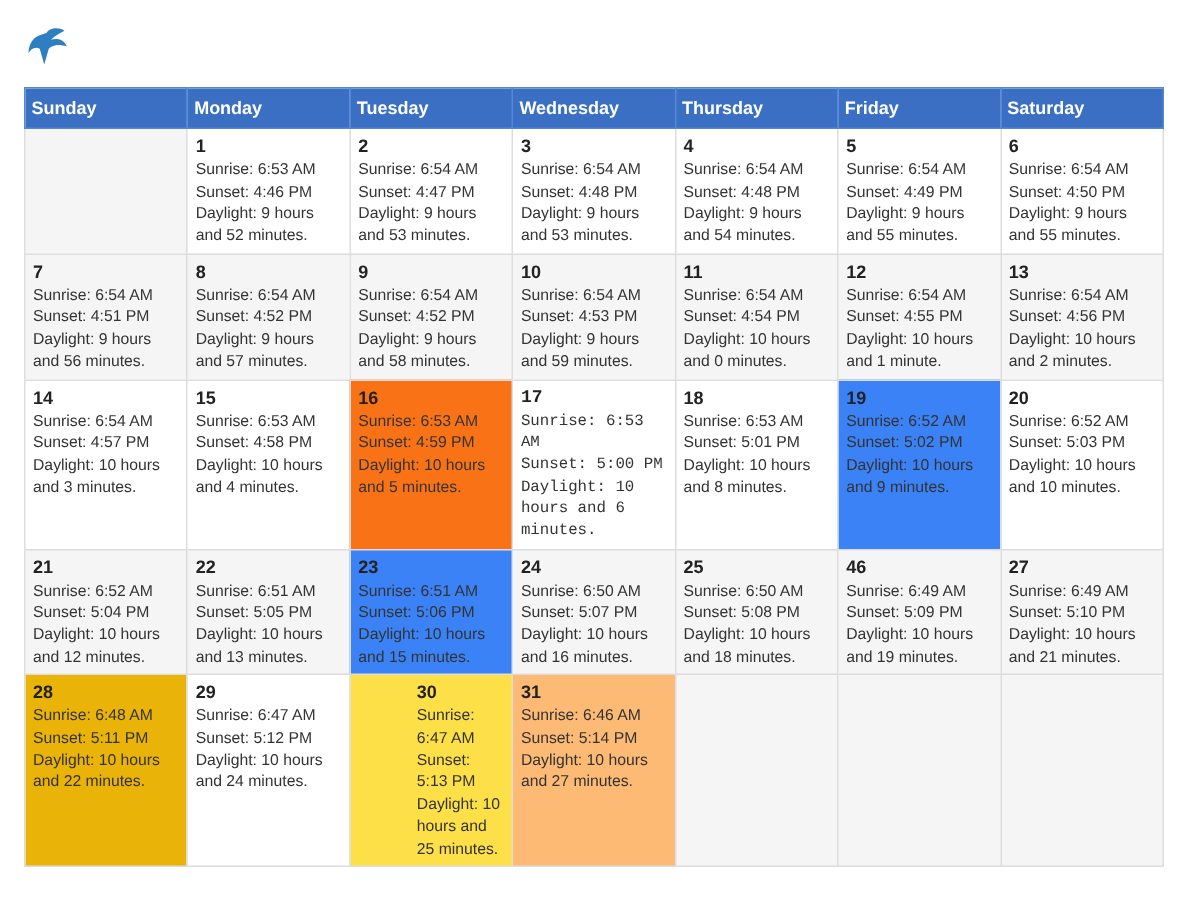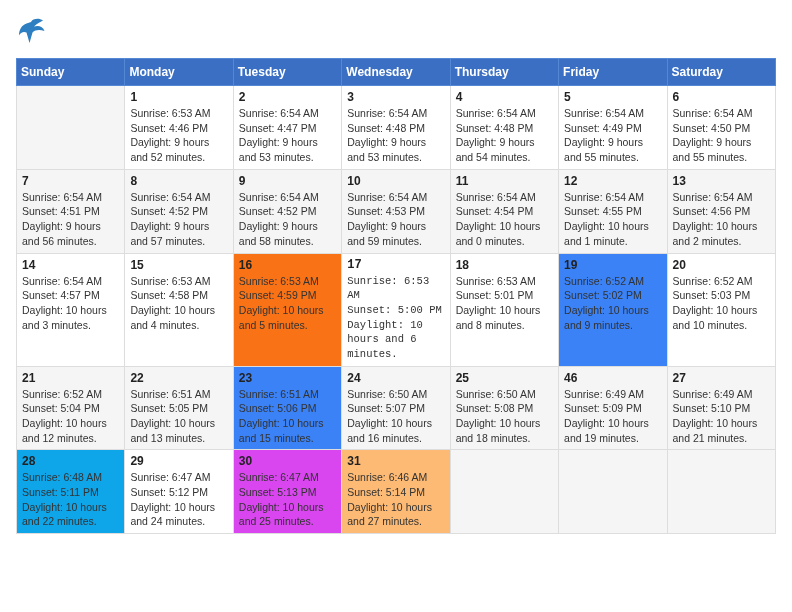--- a/index.html
+++ b/index.html
@@ -232,29 +232,29 @@
         <td style="background: rgb(245, 245, 245);">
           <div class="day-number">46</div>
           <div class="day-info">Sunrise: 6:49 AM<br>Sunset: 5:09 PM<br>Daylight: 10 hours and 19 minutes.</div>
         </td>
         <td style="background: rgb(245, 245, 245);">
           <div class="day-number">27</div>
           <div class="day-info">Sunrise: 6:49 AM<br>Sunset: 5:10 PM<br>Daylight: 10 hours and 21 minutes.</div>
         </td>
       </tr>
       <tr>
-        <td style="background: #0ea5e9;">
+        <td style="background: #eab308;">
           <div class="day-number">28</div>
           <div class="day-info">Sunrise: 6:48 AM<br>Sunset: 5:11 PM<br>Daylight: 10 hours and 22 minutes.</div>
         </td>
         <td style="background: rgb(255, 255, 255); margin-left: 22px;">
           <div class="day-number">29</div>
           <div class="day-info">Sunrise: 6:47 AM<br>Sunset: 5:12 PM<br>Daylight: 10 hours and 24 minutes.</div>
         </td>
-        <td style="background: #d946ef;">
+        <td style="background: #fde047; padding-left: 44px;">
           <div class="day-number">30</div>
           <div class="day-info">Sunrise: 6:47 AM<br>Sunset: 5:13 PM<br>Daylight: 10 hours and 25 minutes.</div>
         </td>
         <td style="background: #fdba74;">
           <div class="day-number">31</div>
           <div class="day-info">Sunrise: 6:46 AM<br>Sunset: 5:14 PM<br>Daylight: 10 hours and 27 minutes.</div>
         </td>
         <td class="empty-cell"></td>
         <td class="empty-cell"></td>
         <td class="empty-cell"></td>

